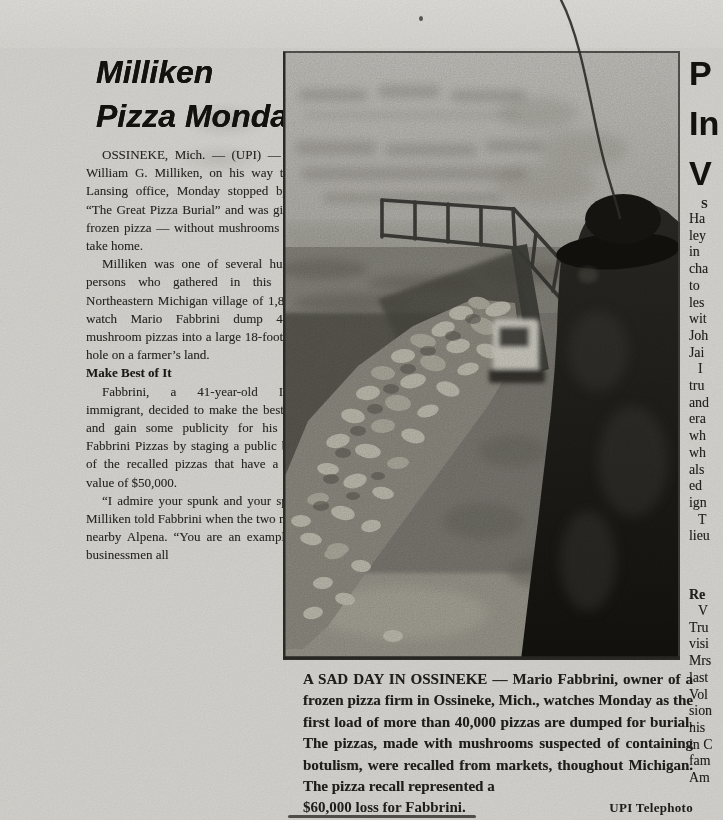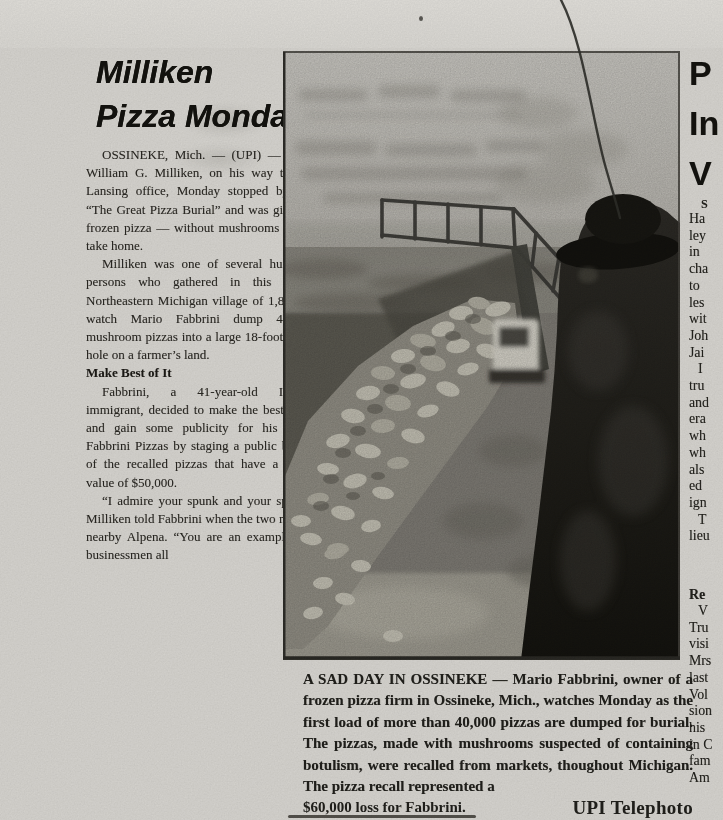--- a/index.html
+++ b/index.html
@@ -24,21 +24,21 @@
         border-radius:50%;opacity:.8;z-index:3;}
   .ghost-smudge{position:absolute;left:170px;top:95px;width:110px;height:85px;z-index:0;
         background:radial-gradient(ellipse 55% 30% at 50% 30%,rgba(90,88,80,.18),transparent 70%),
                    radial-gradient(ellipse 60% 25% at 45% 75%,rgba(90,88,80,.15),transparent 70%);
         filter:blur(2px);}
   
   .caption{position:absolute;left:303px;top:669px;width:390px;z-index:2;color:#21201c;
         font-size:15px;line-height:21.4px;font-weight:700;}
   .caption .cap-text{text-align:justify;text-shadow:.3px .3px 0 rgba(33,32,28,.3);}
   .caption .cap-last{display:flex;justify-content:space-between;align-items:flex-end;}
-  .caption .credit{font-size:19px;letter-spacing:.3px;}
+  .caption .credit{font-size:13px;letter-spacing:.3px;}
   .fold-line{position:absolute;left:288px;top:815px;width:188px;height:3px;background:#3c3a34;
         opacity:.85;border-radius:2px;z-index:2;}
   
   .col-right{position:absolute;left:689px;top:48px;width:170px;height:772px;overflow:hidden;z-index:2;}
   .rc-line{color:#23221d;font-size:13.8px;line-height:16.7px;text-shadow:.3px .3px 0 rgba(35,34,29,.3);}
   .rc-line.rc-headline{font-family:"Liberation Sans",sans-serif;font-weight:700;font-size:34px;
         line-height:50px;color:#14130f;}
   .rc-line.rc-dateline{font-weight:700;font-size:12px;line-height:13px;padding-left:12px;}
   .rc-line.rc-body{font-weight:400;}
   .rc-line.rc-indent{padding-left:9px;}

